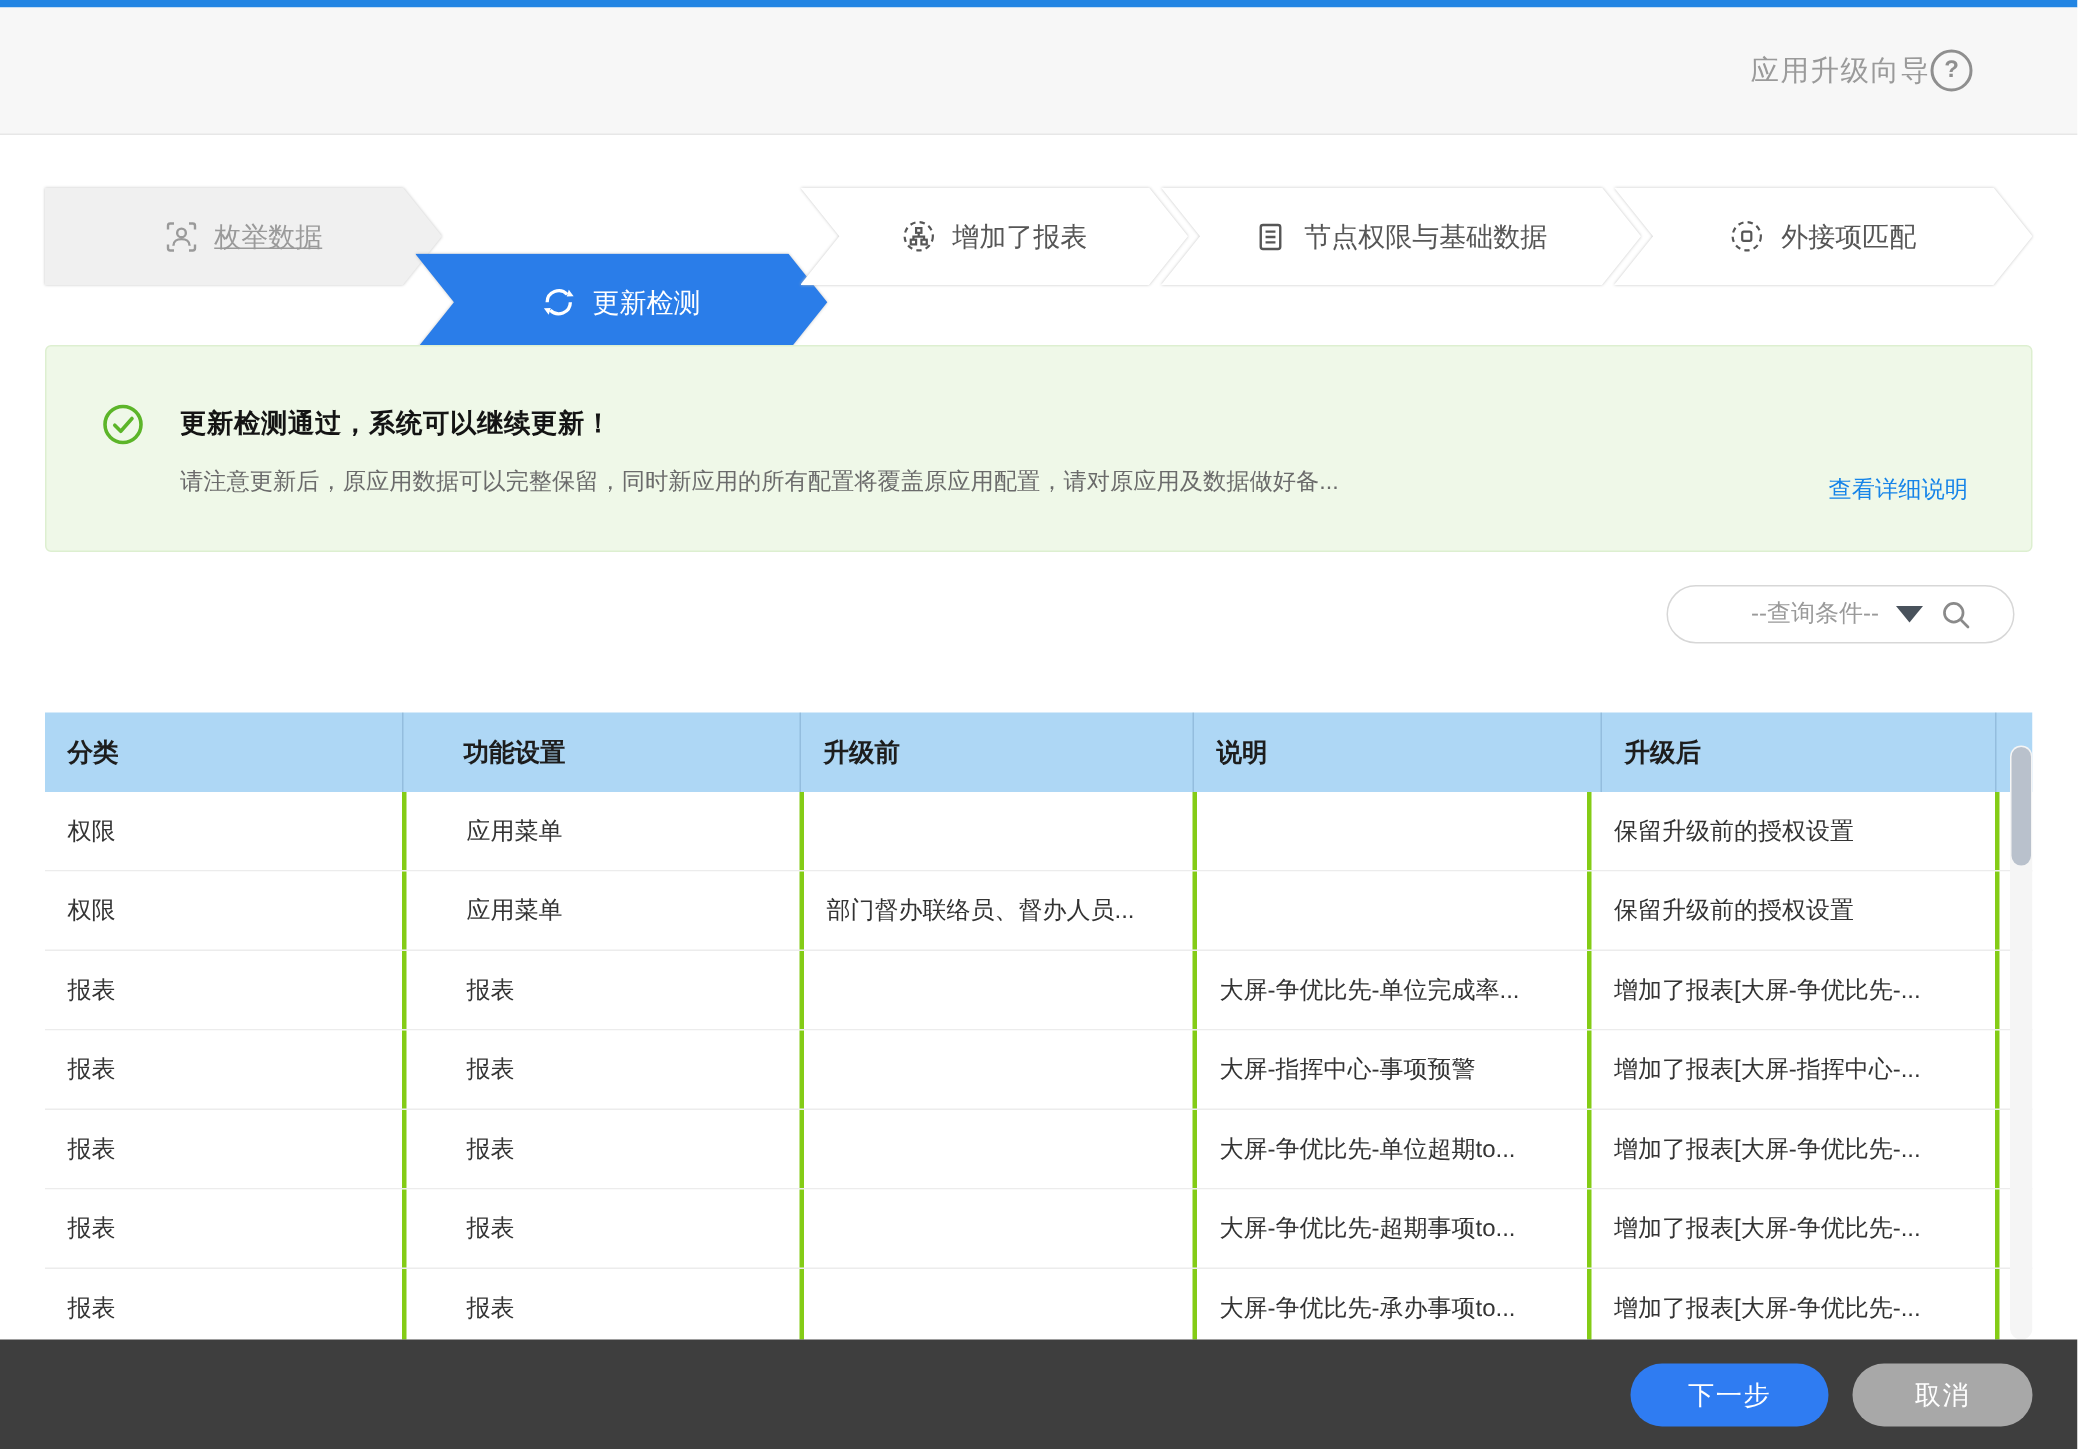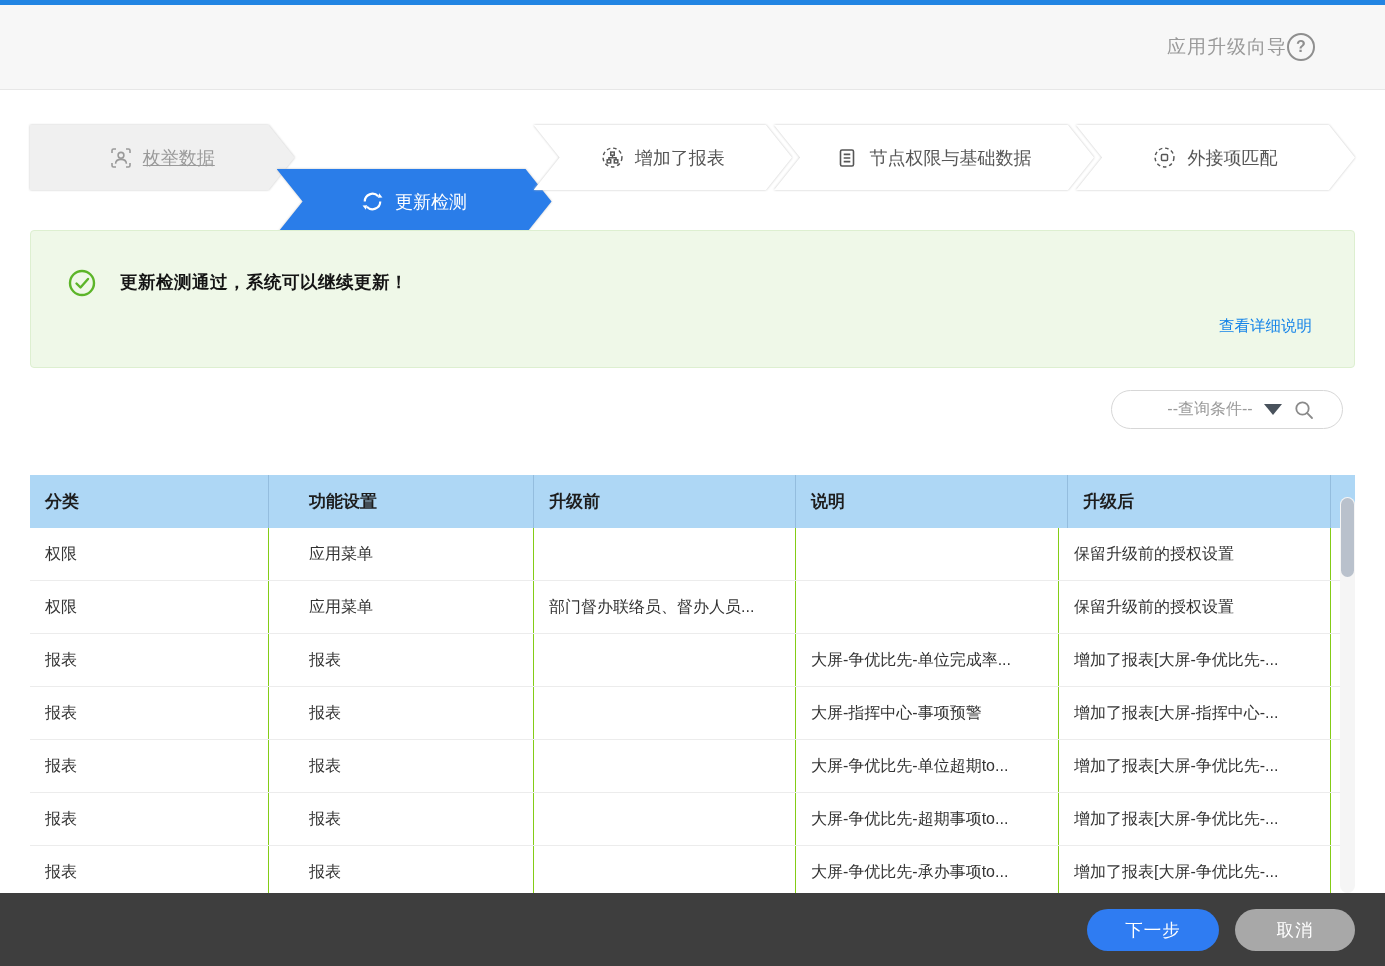--- a/index.html
+++ b/index.html
@@ -75,21 +75,21 @@
     display:flex; height:53px; align-items:center;
     background:var(--header-blue,#aed7f5); font-size:17px; font-weight:700; color:#1d1d1d;margin-top:32px;
   }
   .th, .td { padding-left:15px; flex-shrink:0; white-space:nowrap; overflow:hidden; }
   .c0{width:238px;} .c1{width:265px;padding-left:40px;} .c2{width:262px;} .c3{width:263px;} .c4{width:272px;} .c5{flex:1; padding-left:0;}
   .thead .th + .th { border-left:1px solid rgba(60,100,140,.22); align-self:stretch; display:flex; align-items:center; }
   .tbody .row {
     display:flex; height:53px; align-items:center; background:#fff;
     border-bottom:1px solid #ececec; font-size:16px; color:#333;
   }
-  .tbody .td + .td { border-left:1px solid #84cc16; align-self:stretch; display:flex; align-items:center; }
+  .tbody .td + .td { border-left:3px solid #84cc16; align-self:stretch; display:flex; align-items:center; }
   .scroll-track {
     position:absolute; top:54px; bottom:0; right:0; width:15px;
     background:#f5f5f5; border-radius:8px; cursor:pointer;
   }
   .scroll-thumb {
     position:absolute; top:1px; right:1px; width:13px; height:79px;
     background:#b9c1cc; border-radius:7px; cursor:grab;
   }
   
   footer.actionbar {
@@ -185,20 +185,21 @@
 
 <div class="alert">
   <span class="alert-icon">
     <svg width="30" height="30" viewBox="0 0 30 30" fill="none" stroke="currentColor" stroke-width="2.4">
       <circle cx="15" cy="15" r="12"></circle>
       <path d="M9.5 15.5 L13.5 19.5 L21 11" stroke-linecap="round" stroke-linejoin="round"></path>
     </svg>
   </span>
   <div>
     <div class="alert-title">更新检测通过，系统可以继续更新！</div>
+    <div class="alert-desc">请注意更新后，原应用数据可以完整保留，同时新应用的所有配置将覆盖原应用配置，请对原应用及数据做好备...</div>
   </div>
   <a class="alert-link">查看详细说明</a>
 </div>
 
 <div class="query-row">
   <div class="query-pill">
     <span class="query-label">--查询条件--</span>
     <span class="caret-down"></span>
     <span class="search-glyph">
       <svg width="22" height="22" viewBox="0 0 22 22" fill="none" stroke="currentColor" stroke-width="1.8">

